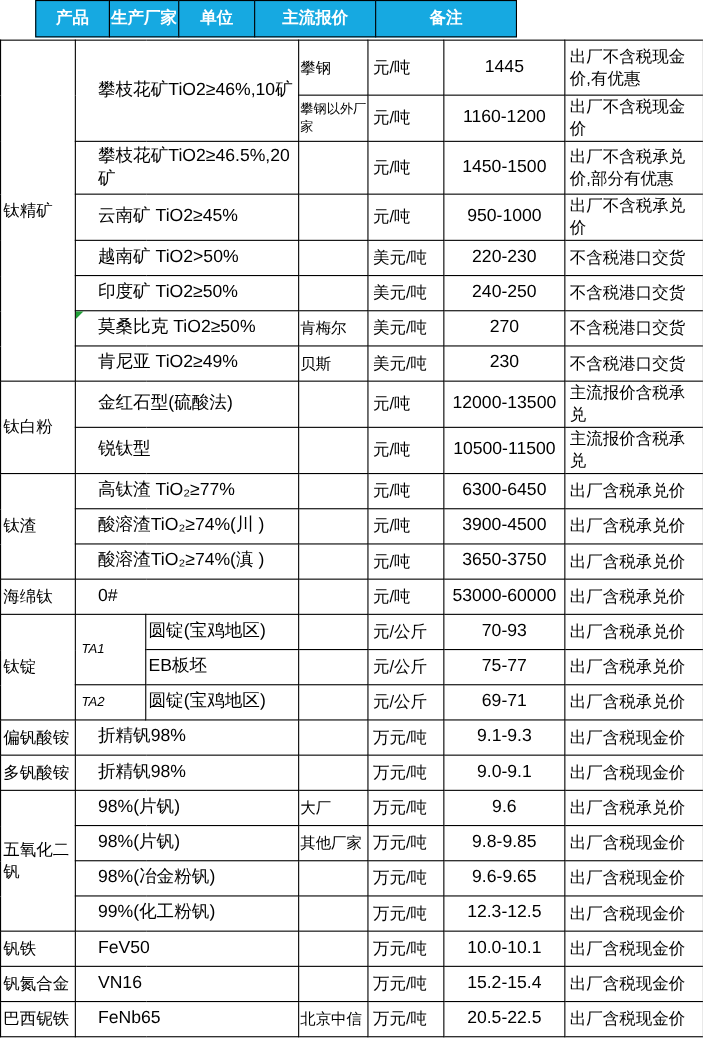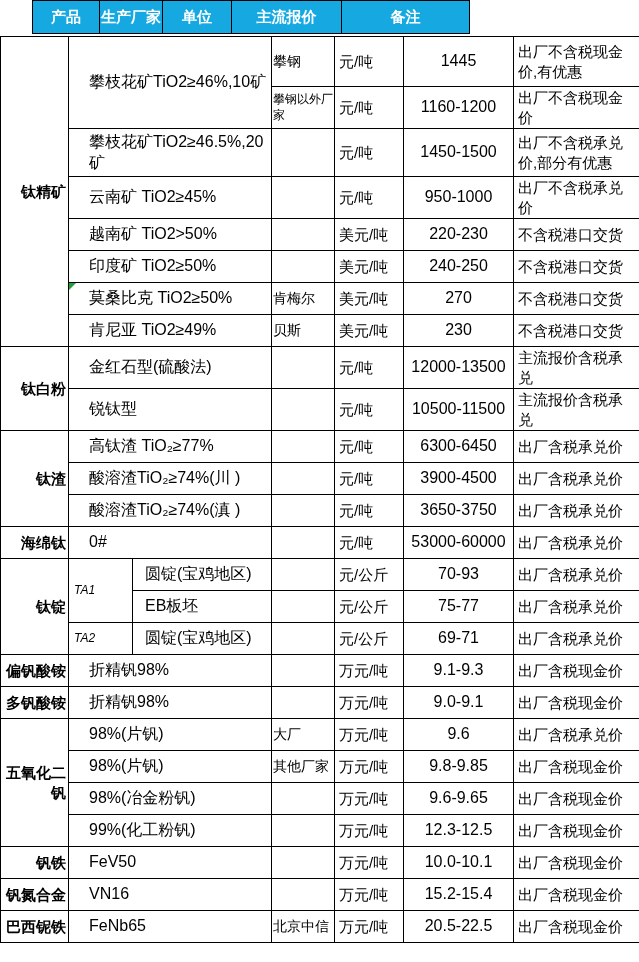--- a/index.html
+++ b/index.html
@@ -37,24 +37,24 @@
   
   table.body-table{
     border-collapse:collapse;table-layout:fixed;
     width:639px;margin-top:2px;
   }
   td{
     border:1px solid var(--border);
     font-size:15px;padding:1px 3px;vertical-align:middle;
     overflow:hidden;word-break:break-all;line-height:1.3;
   }
-  td.product{text-align:right;padding:1px 2px;font-weight:bold;}
+  td.product{text-align:left;padding:1px 2px;}
   td.spec{text-align:left;font-size:16px;padding-left:20px;position:relative;}
   td.speca{text-align:left;font-size:12px;padding-left:5px;font-style:italic;}
-  td.specb{text-align:left;font-size:16px;padding-left:12px;}
+  td.specb{text-align:left;font-size:16px;padding-left:2px;}
   td.mfr{text-align:left;font-size:14px;padding:1px 1px;margin-top:28px;}
   td.unit{text-align:left;padding-left:4px;white-space:nowrap;}
   td.price{text-align:center;font-size:16px;}
   td.note{text-align:left;padding-left:4px;}
   .comment-marker{
     position:absolute;top:0;left:0;width:0;height:0;
     border-top:7px solid var(--marker);
     border-right:7px solid transparent;
   }
 </style>

